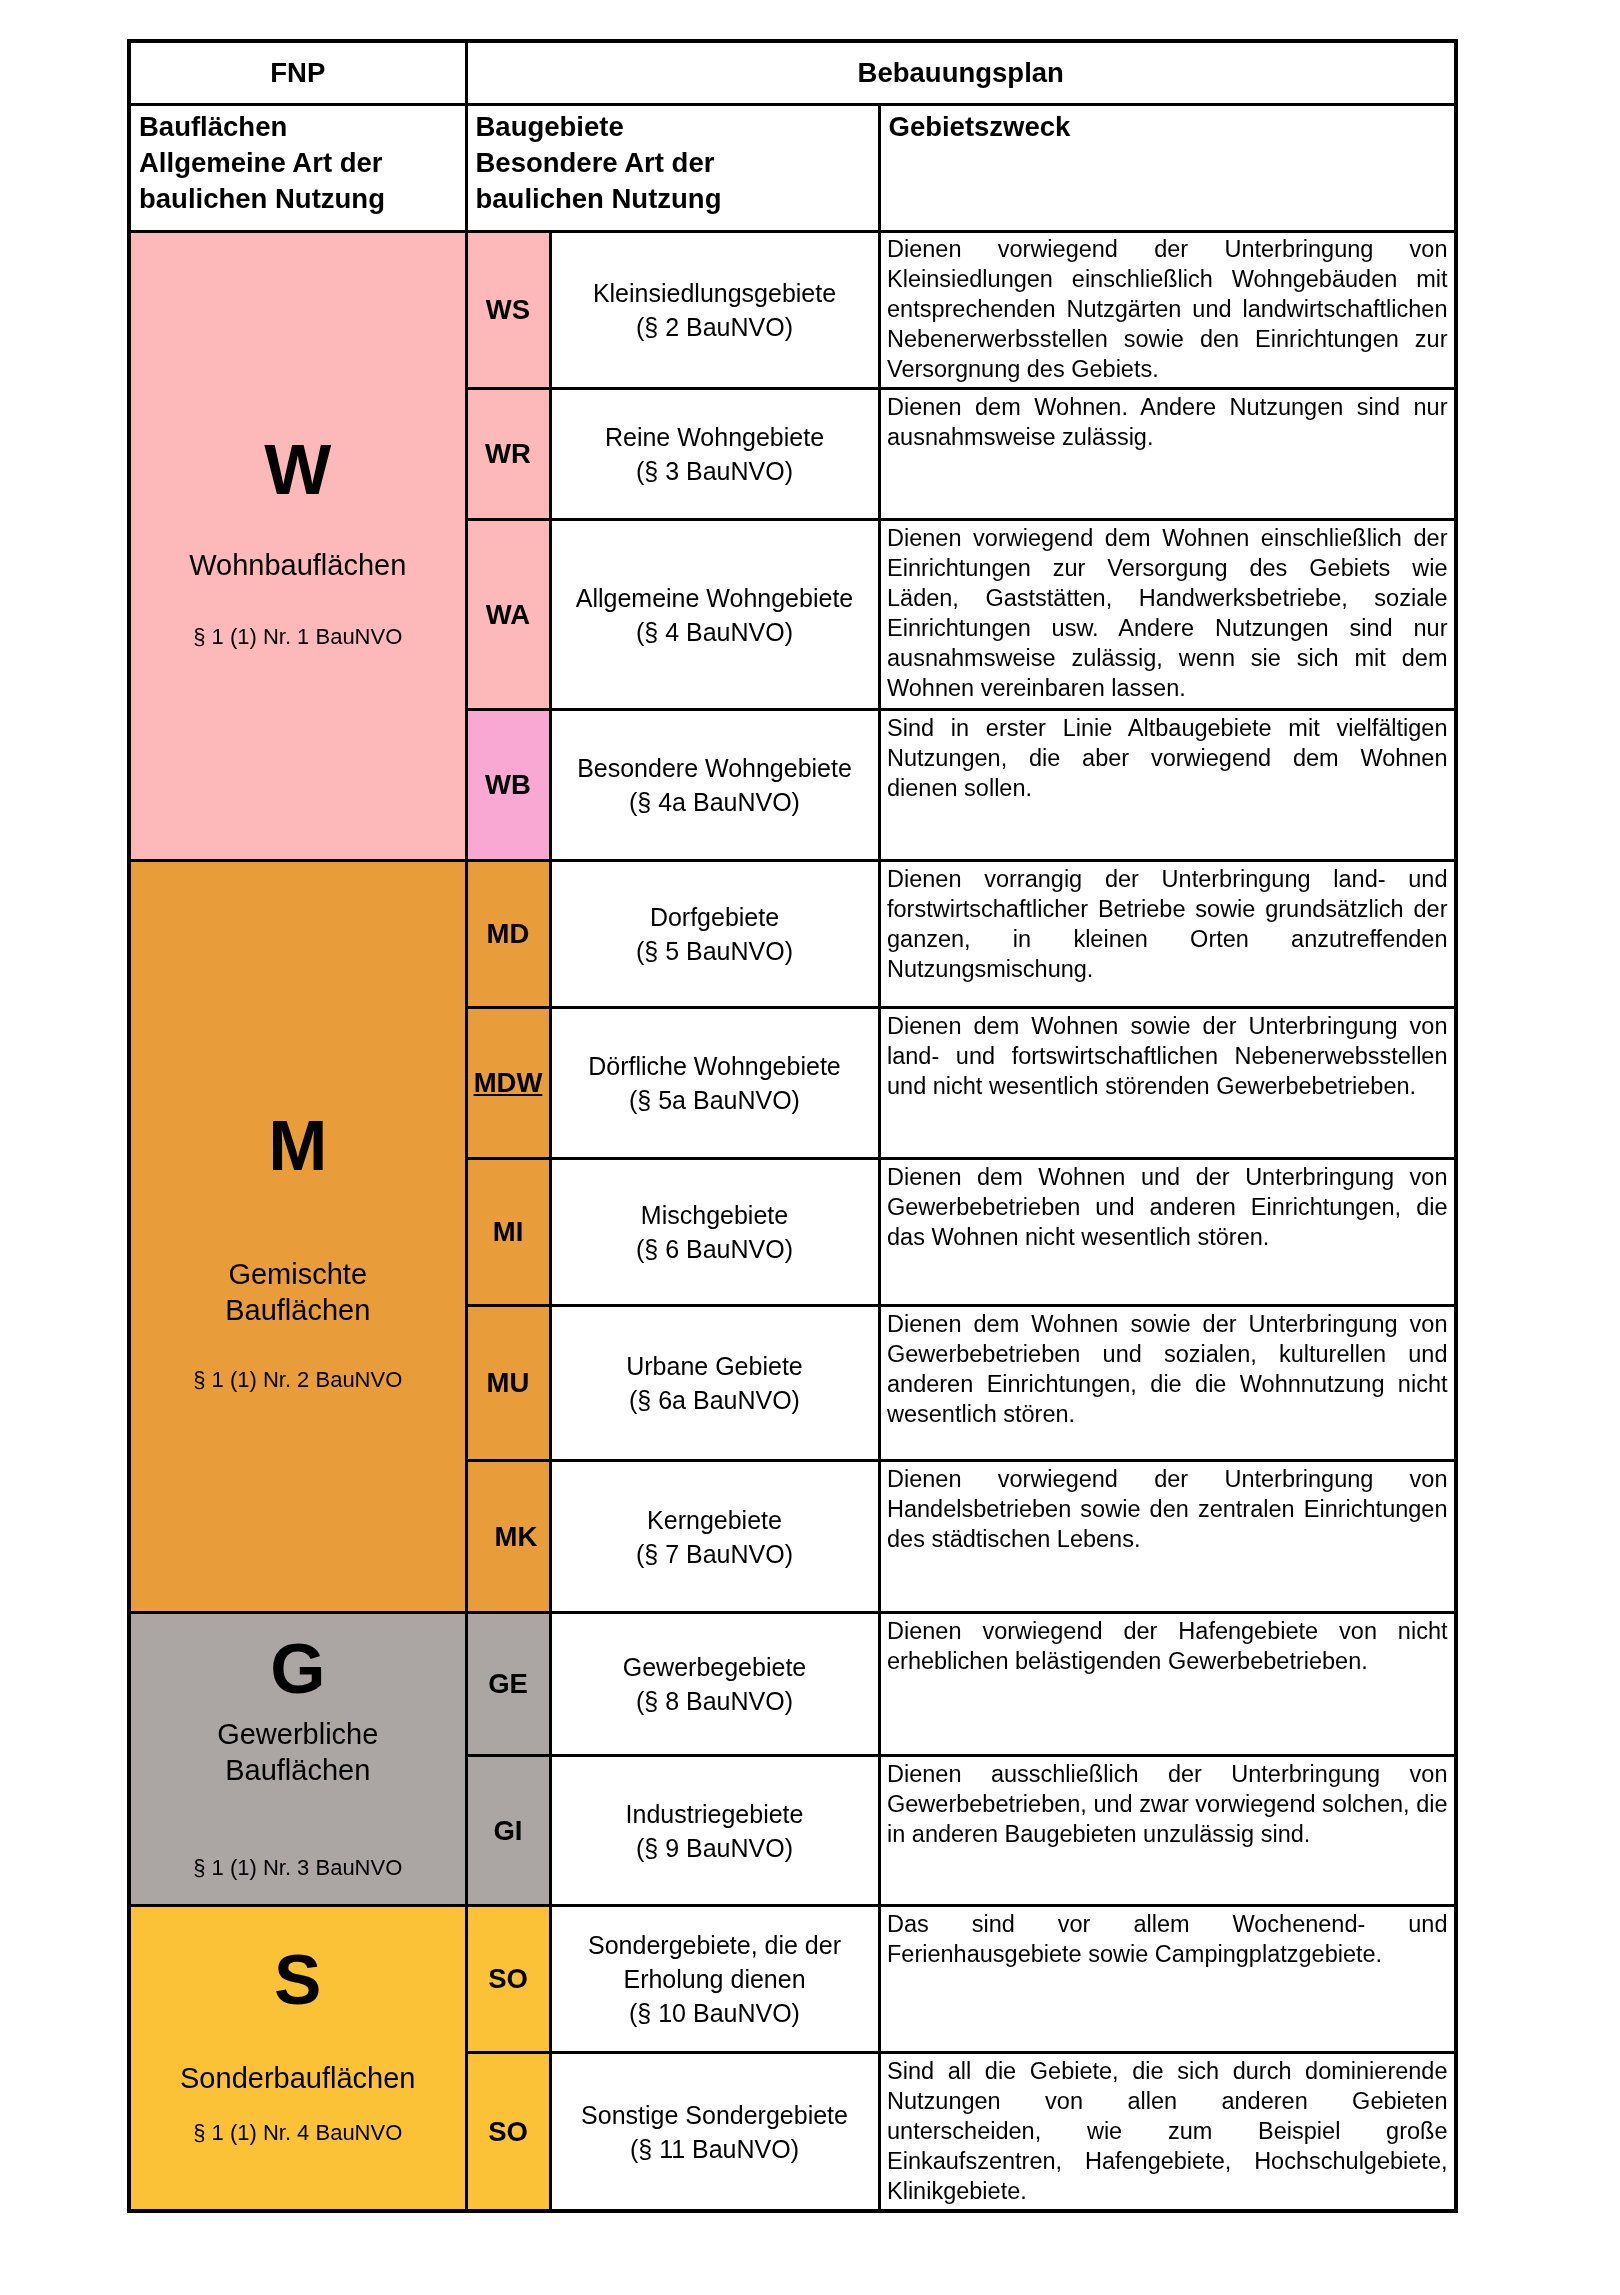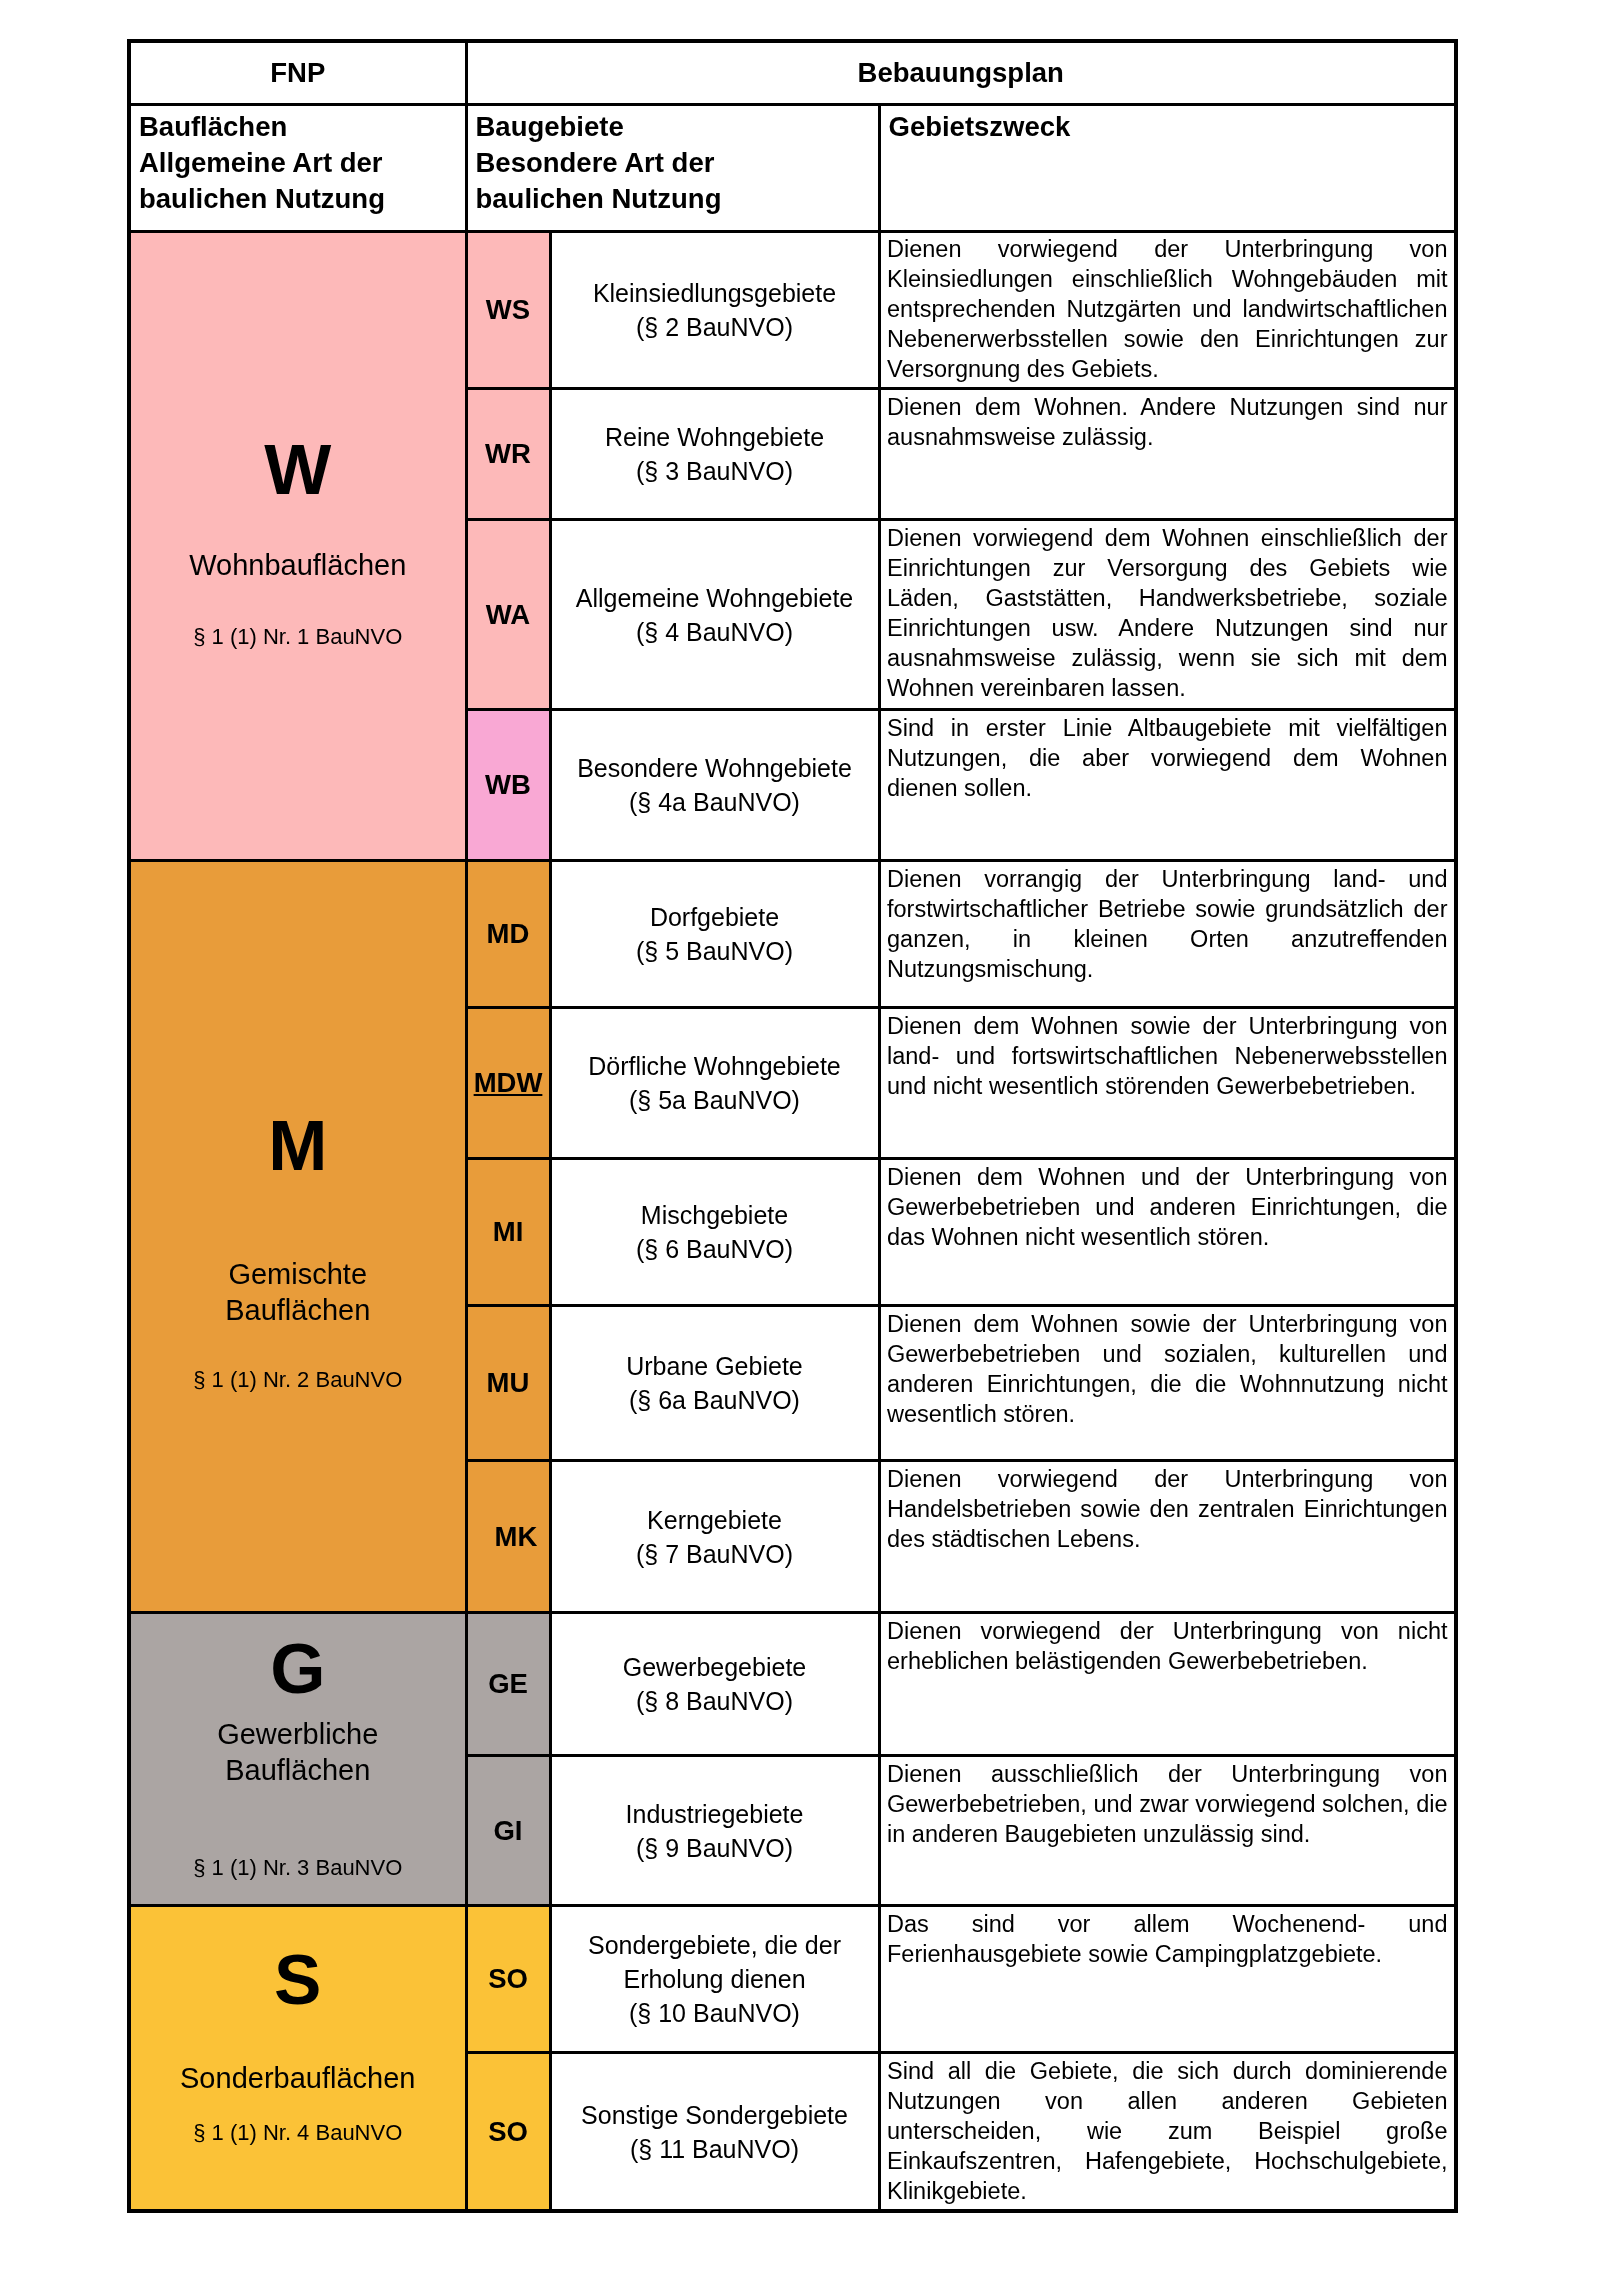--- a/index.html
+++ b/index.html
@@ -142,21 +142,21 @@
       <div class="secinner">
         <div class="secletter">G</div>
         <div class="secname">Gewerbliche
 Bauflächen</div>
         <div class="seclaw">§ 1 (1) Nr. 3 BauNVO</div>
       </div>
     </td>
     <td class="code" style="background-color: rgb(171, 165, 163);">GE</td>
     <td class="gname">Gewerbegebiete
 (§ 8 BauNVO)</td>
-    <td class="zweck">Dienen vorwiegend der Unterbringung von nicht erheblichen belästigenden Gewerbebetrieben.</td>
+    <td class="zweck">Dienen vorwiegend der Hafengebiete von nicht erheblichen belästigenden Gewerbebetrieben.</td>
   </tr>
   <tr style="height:150px">
     <td class="code" style="background-color: rgb(171, 165, 163);">GI</td>
     <td class="gname">Industriegebiete
 (§ 9 BauNVO)</td>
     <td class="zweck">Dienen ausschließlich der Unterbringung von Gewerbebetrieben, und zwar vorwiegend solchen, die in anderen Baugebieten unzulässig sind.</td>
   </tr>
 
   <tr style="height:147px">
     <td class="sec sec-s" rowspan="2" style="background-color: rgb(251, 194, 55);">

